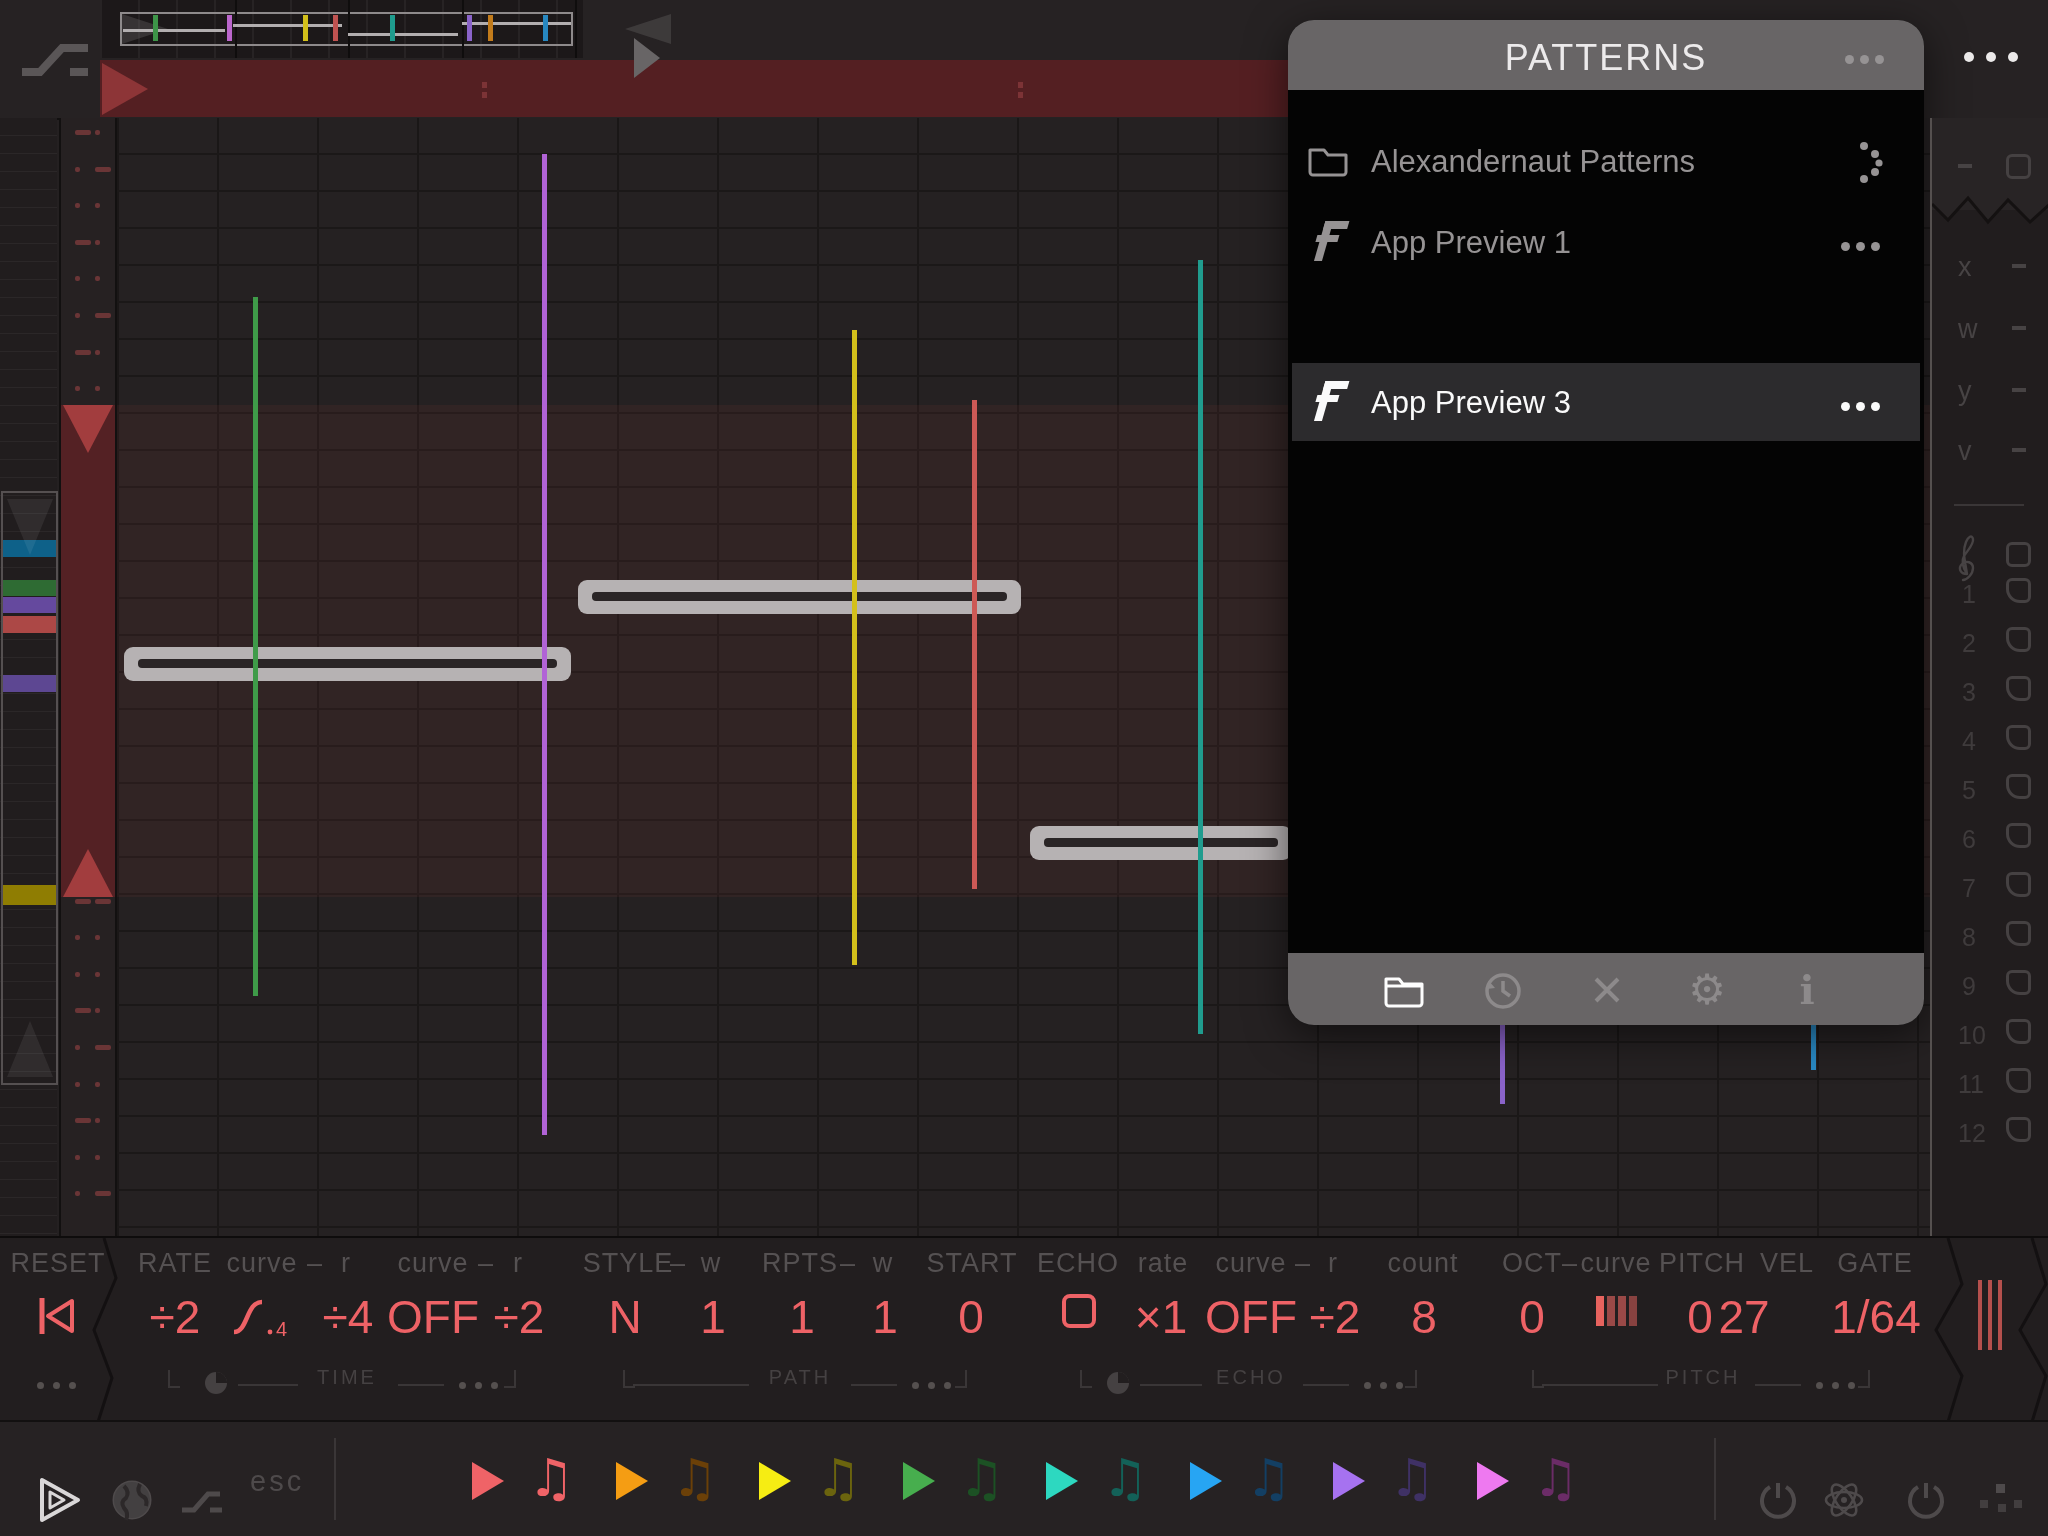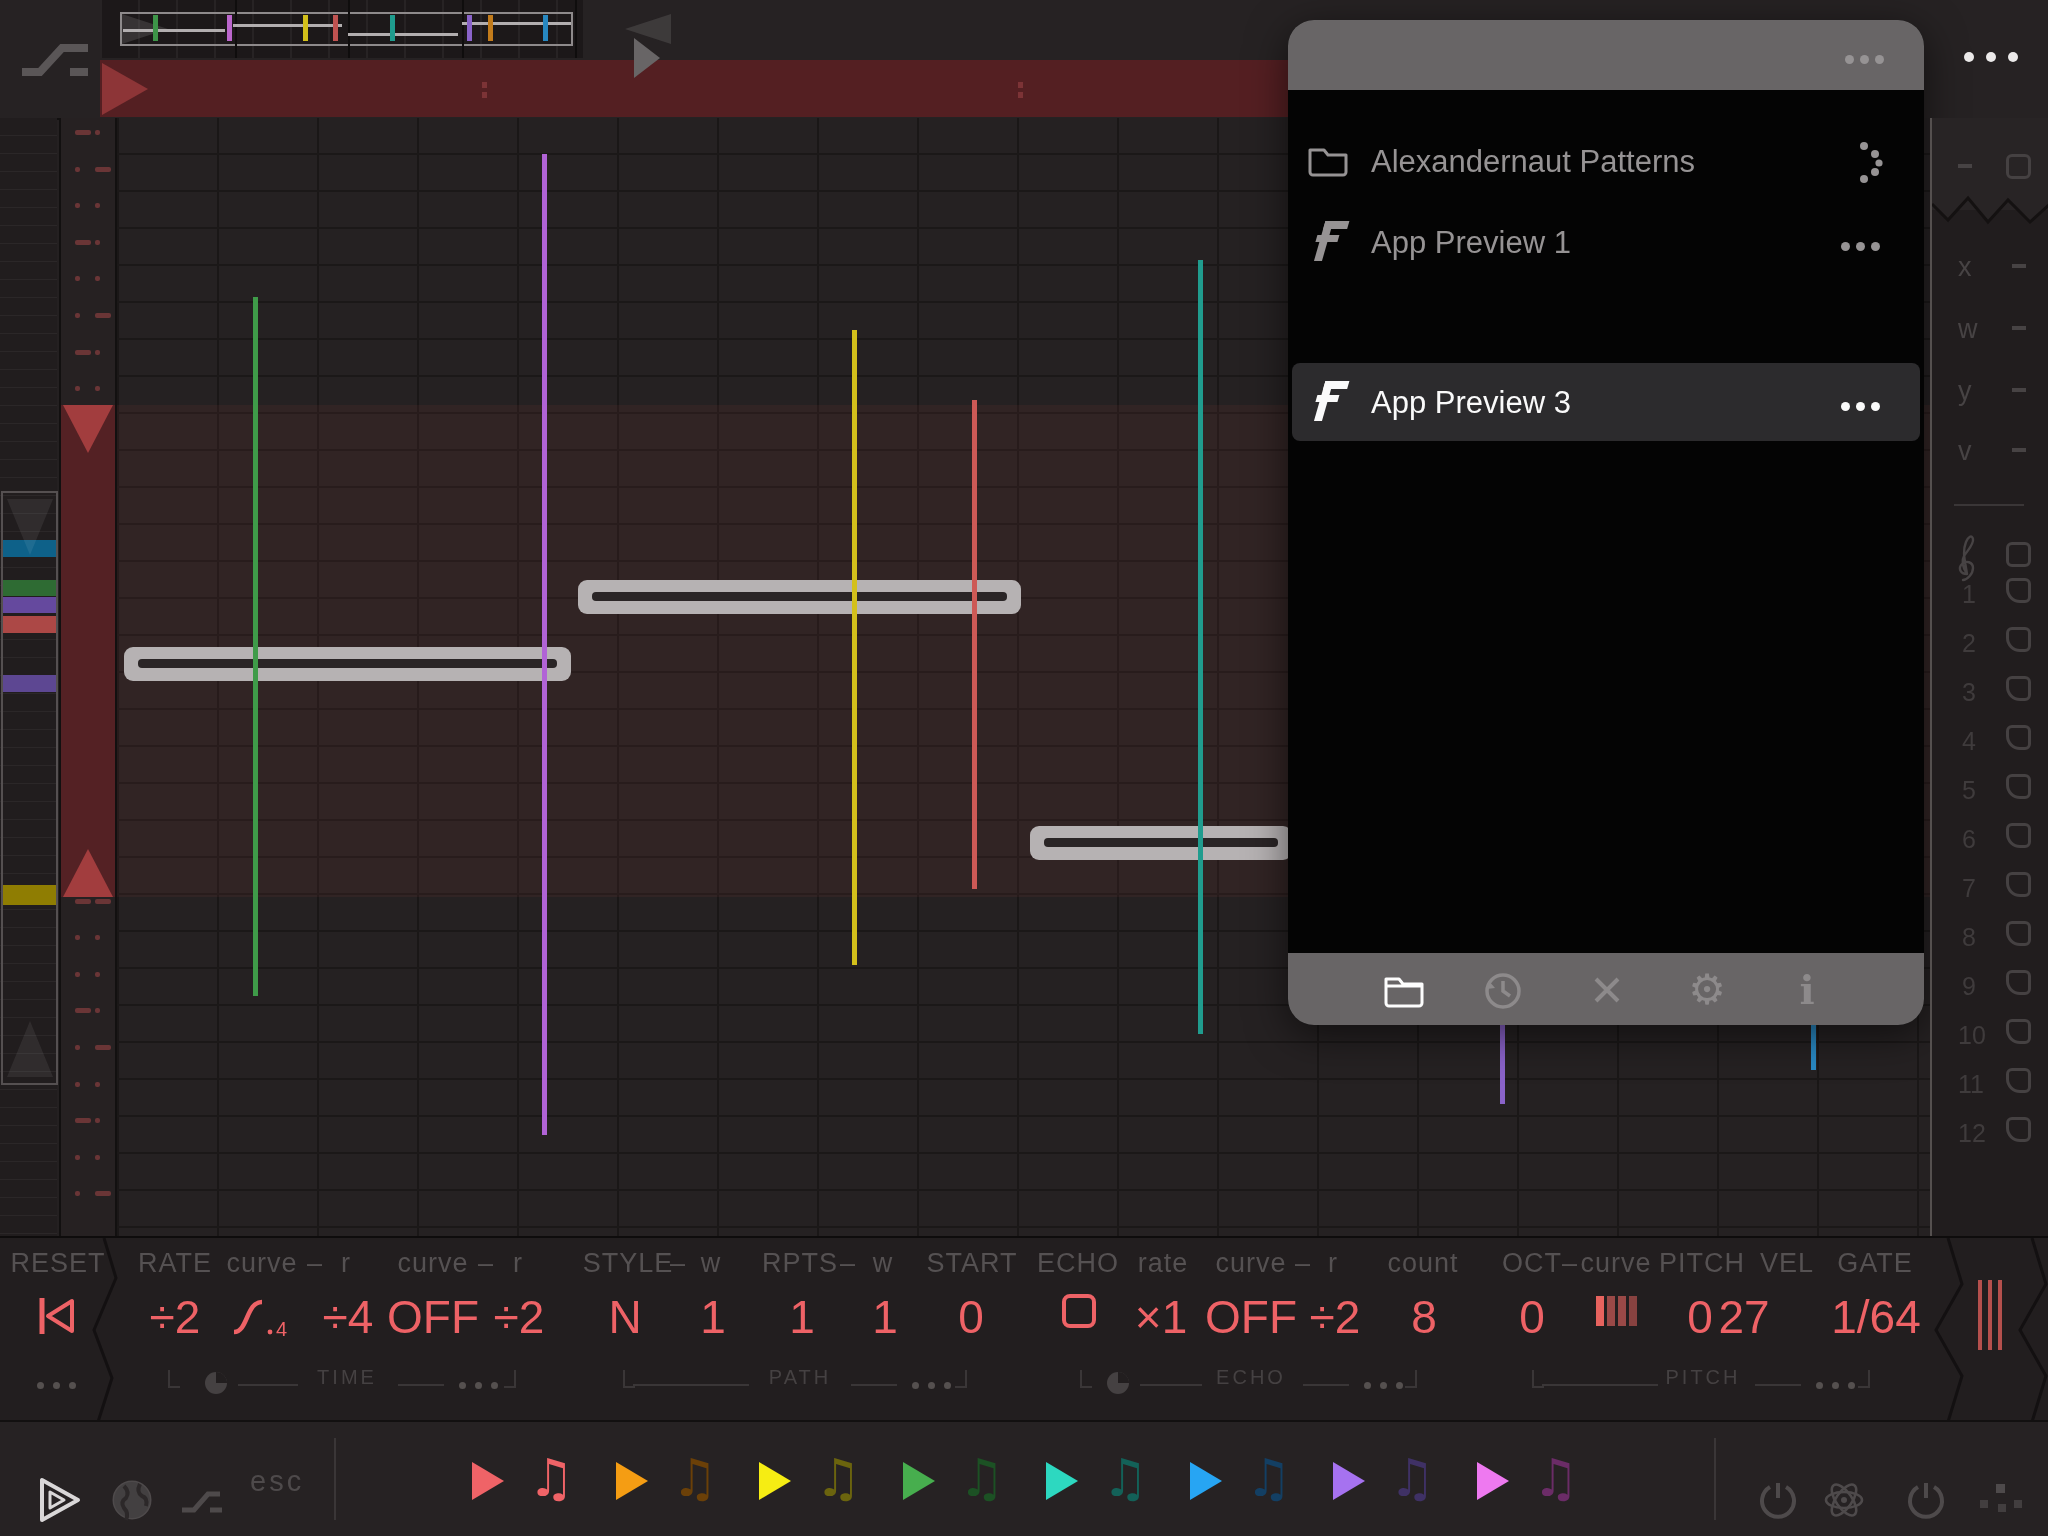--- a/index.html
+++ b/index.html
@@ -36,21 +36,21 @@
   .notebar .inner{position:absolute;left:14px;right:14px;top:12px;height:9px;background:#2a2526;border-radius:4px;}
   .ph-line{width:5px;}
   
   #panel{left:1288px;top:20px;width:636px;height:1005px;border-radius:26px;background:#040404;
          box-shadow:0 10px 40px rgba(0,0,0,.55);}
   #panel-hdr{left:0;top:0;width:636px;height:70px;background:#686566;border-radius:26px 26px 0 0;}
   #panel-title{width:636px;top:17px;text-align:center;color:#eceaeb;font-size:36px;letter-spacing:2px;}
   #panel-ftr{left:0;top:933px;width:636px;height:72px;background:#686566;border-radius:0 0 26px 26px;}
   #panel-pointer{left:634px;top:38px;width:0;height:0;border-top:20px solid transparent;border-bottom:20px solid transparent;border-left:26px solid #686566;}
   .prow{left:4px;width:628px;height:78px;}
-  .prow.sel{background:#2c2b2d;border-radius:8px;}
+  .prow.sel{background:#2c2b2d;border-radius:0;}
   .prow-label{left:79px;top:22px;font-size:31px;color:#969394;}
   .prow.sel .prow-label{color:#fafafa;}
   .dots3 b{display:inline-block;width:9px;height:9px;border-radius:50%;background:#969394;margin-left:6px;}
   .prow.sel .dots3 b{background:#fafafa;}
   .ftr-ic{top:14px;width:46px;height:46px;color:#8d8a8b;text-align:center;}
   
   #sidebar{left:1930px;top:118px;width:118px;height:1118px;background:#211d1e;border-left:2px solid #55504f;box-sizing:border-box;}
   #sidebar-top{left:0;top:0;width:118px;height:92px;background:#282425;}
   .sb-label{color:#474344;font-size:27px;}
   .sb-dash{width:14px;height:4px;background:#474344;}
@@ -228,20 +228,21 @@
         <div class="ph-line" style="position:absolute;left:855px;top:282px;height:489px;background:#cd5956;"></div>
         <div class="ph-line" style="position:absolute;left:1081px;top:142px;height:774px;background:#209c8e;"></div>
         <div class="ph-line" style="position:absolute;left:1383px;top:822px;height:164px;background:#8a63c9;"></div>
         <div class="ph-line" style="position:absolute;left:1694px;top:901px;height:51px;background:#2989c3;"></div>
       </div>
   </div>
 
   <div id="panel-pointer" class="abs"></div>
   <div id="panel" class="abs">
     <div id="panel-hdr" class="abs">
+      <div id="panel-title" class="abs">PATTERNS</div>
       <div class="abs dots3" style="left:1560px;top:30px;right:48px;"></div>
       <div class="abs dots3" style="right:40px;top:30px;">
         <b></b><b></b><b></b>
       </div>
     </div>
     <div id="panel-list" class="abs" style="left:0;top:70px;width:636px;height:863px;">
         <div class="prow" style="position:absolute;top:32px;">
           <div style="position:absolute;left:14px;top:20px;color:#969394;"><svg width="44" height="36" viewBox="0 0 44 36">
               <path d="M4 8 h14 l4 5 h18 v17 a3 3 0 0 1 -3 3 h-30 a3 3 0 0 1 -3 -3 z" stroke="currentColor" stroke-width="3" fill="none" stroke-linejoin="round"></path>
             </svg></div>

